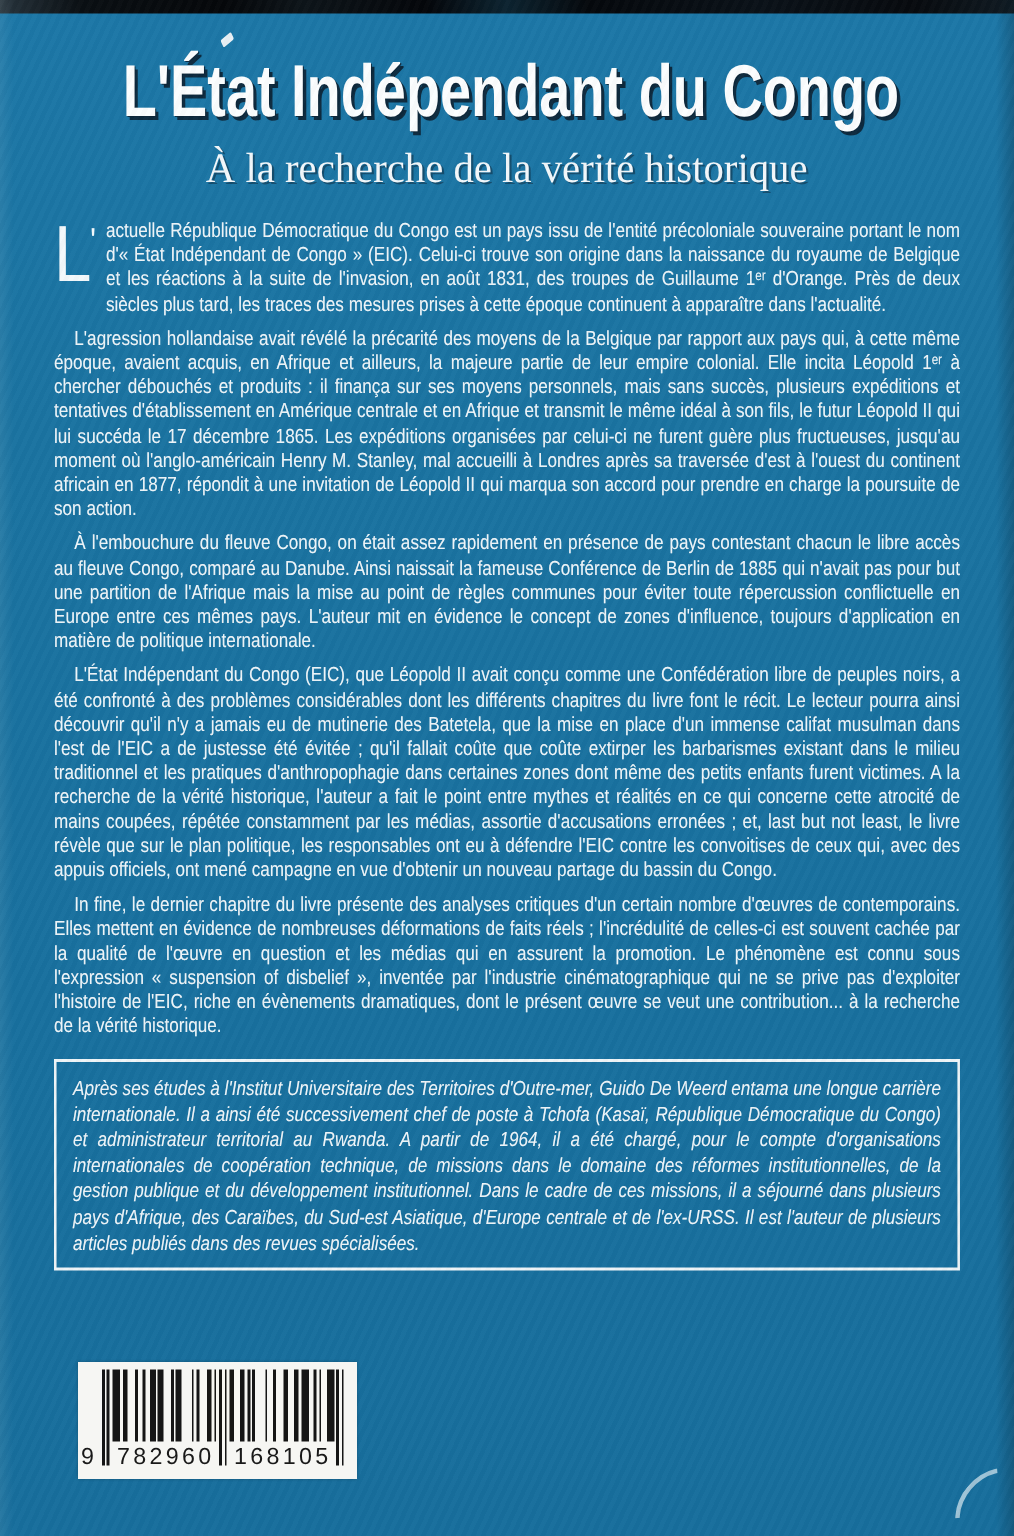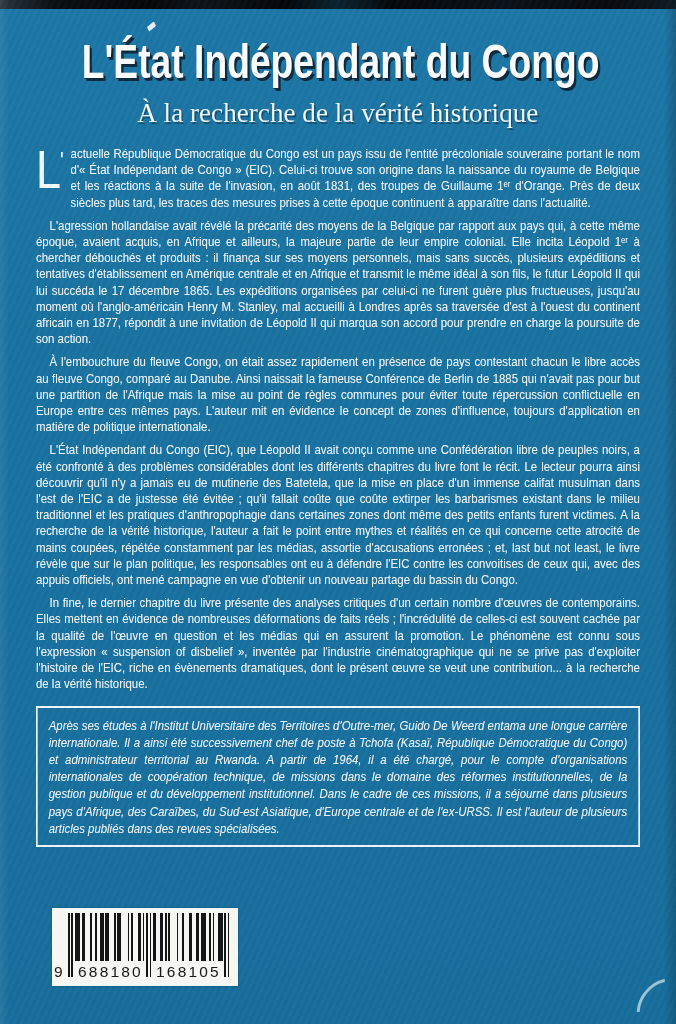--- a/index.html
+++ b/index.html
@@ -126,20 +126,20 @@
         <div class="bar" style="left: 120.7px; width: 3.4px; height: 48px;"></div>
         <div class="bar" style="left: 127.5px; width: 3.4px; height: 48px;"></div>
         <div class="bar" style="left: 132.6px; width: 5.1px; height: 48px;"></div>
         <div class="bar" style="left: 141.1px; width: 1.7px; height: 48px;"></div>
         <div class="bar" style="left: 144.5px; width: 1.7px; height: 48px;"></div>
         <div class="bar" style="left: 149.6px; width: 5.1px; height: 48px;"></div>
         <div class="bar" style="left: 156.4px; width: 1.7px; height: 64px;"></div>
         <div class="bar" style="left: 159.8px; width: 1.7px; height: 64px;"></div>
       </div>
     <span class="bc-digit bc-first">9</span>
-    <span class="bc-digit bc-left">688180</span>
+    <span class="bc-digit bc-left">782960</span>
     <span class="bc-digit bc-right">168105</span>
   </div>
 
   <div class="shade-right"></div>
   <div class="shade-left"></div>
   <div class="corner-mark"></div>
 </div>
 
 </body></html>

